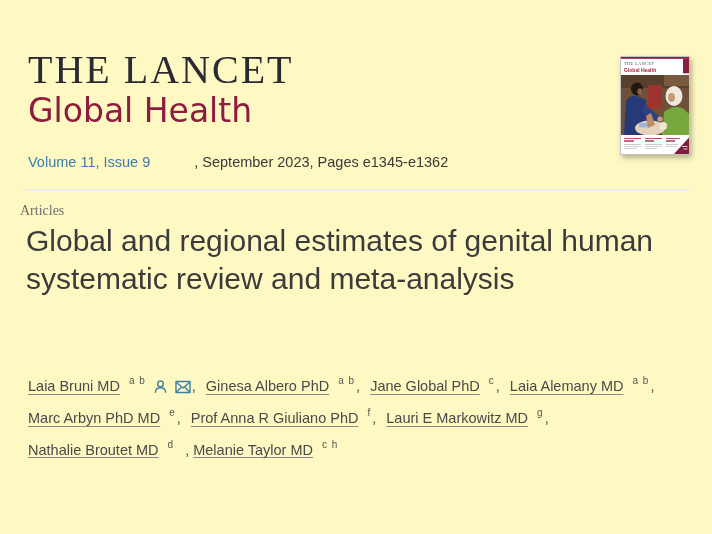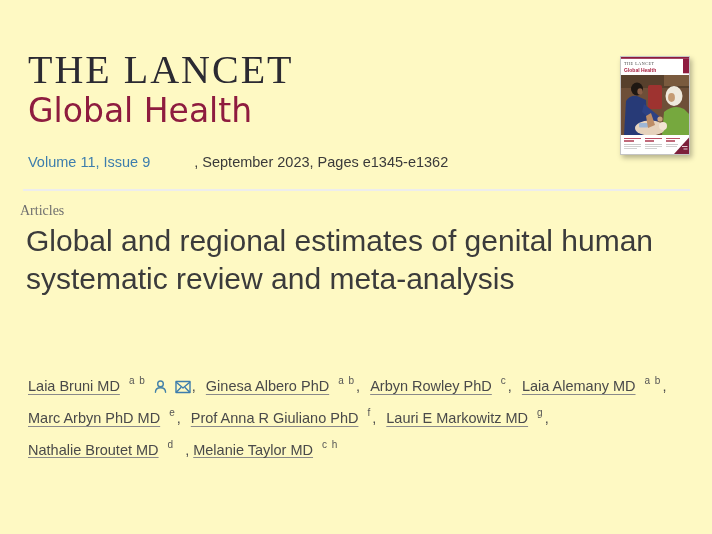--- a/index.html
+++ b/index.html
@@ -151,21 +151,21 @@
             <circle cx="8" cy="5.2" r="3"></circle>
             <path d="M2.6,14.2 C2.6,10.8 5.1,9.4 8,9.4 C10.9,9.4 13.4,10.8 13.4,14.2"></path>
           </svg><svg width="16" height="14" viewBox="0 0 16 14" fill="none" stroke="#3d7dad" stroke-width="1.4" stroke-linejoin="round">
             <rect x="1" y="1.5" width="14" height="11"></rect>
             <path d="M1,2 L8,8 L15,2"></path>
             <path d="M1,12.5 L6.2,7.2 M15,12.5 L9.8,7.2"></path>
           </svg></span><span class="post">,</span></span>
 
   <span class="author"><span class="pre"></span><a class="author-link">Ginesa Albero PhD</a><sup class="author-sup">a b</sup><span class="post">,</span></span>
 
-  <span class="author"><span class="pre"></span><a class="author-link">Arbyn Rowley PhD</a><sup class="author-sup">c</sup><span class="post">,</span></span>
+  <span class="author"><span class="pre"></span><a class="author-link">Jane Global PhD</a><sup class="author-sup">c</sup><span class="post">,</span></span>
 
   <span class="author"><span class="pre"></span><a class="author-link">Laia Alemany MD</a><sup class="author-sup">a b</sup><span class="post">,</span></span>
 
   <span class="author"><span class="pre"></span><a class="author-link">Marc Arbyn PhD MD</a><sup class="author-sup">e</sup><span class="post">,</span></span>
 
   <span class="author"><span class="pre"></span><a class="author-link">Prof Anna R Giuliano PhD</a><sup class="author-sup">f</sup><span class="post">,</span></span>
 
   <span class="author"><span class="pre"></span><a class="author-link">Lauri E Markowitz MD</a><sup class="author-sup">g</sup><span class="post">,</span></span>
 
   <span class="author"><span class="pre"></span><a class="author-link">Nathalie Broutet MD</a><sup class="author-sup">d</sup><span class="post"></span></span>

